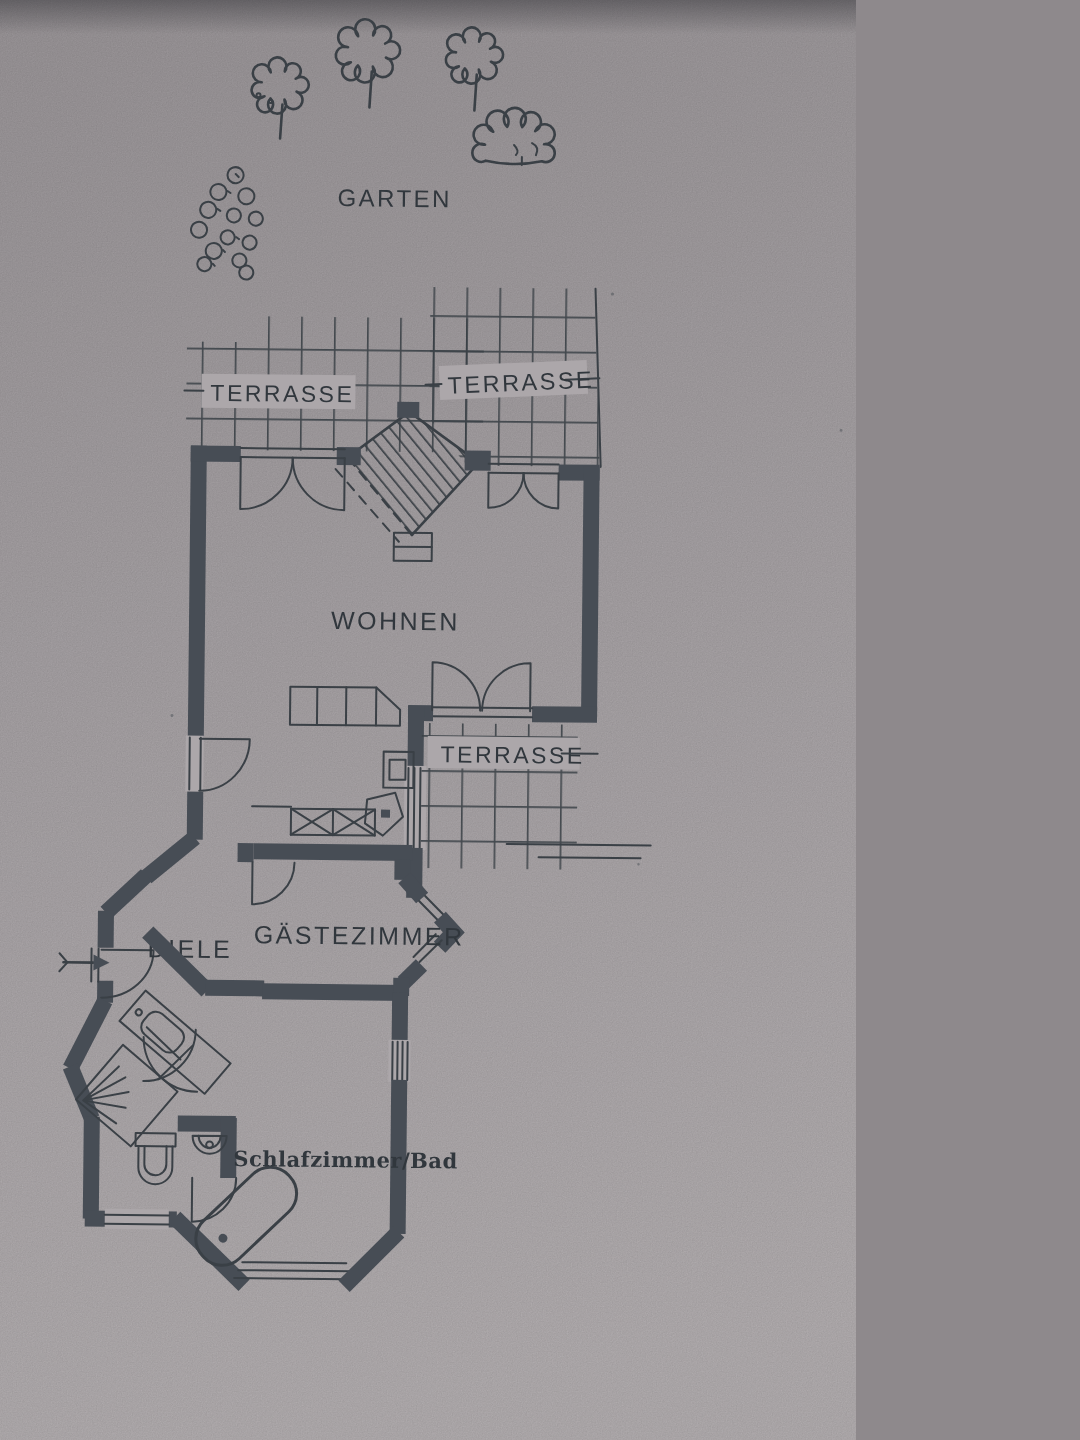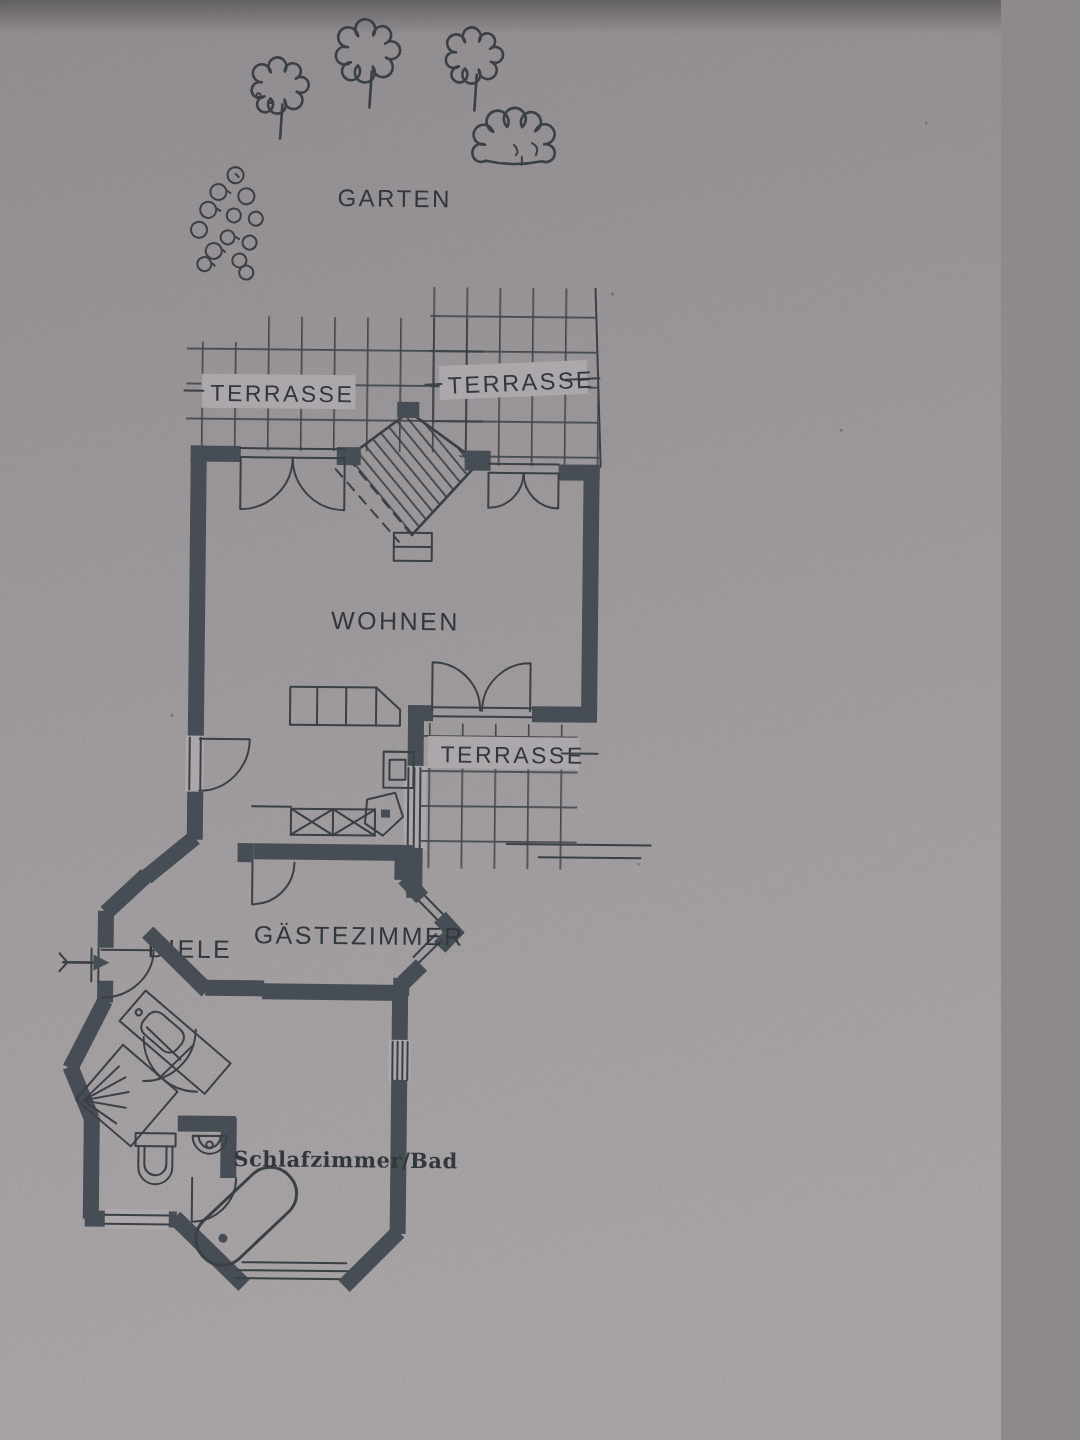--- a/index.html
+++ b/index.html
@@ -1,16 +1,16 @@
 <!DOCTYPE html>
 <html style="--paper: #aca7aa; --paper-light: #b9b4b6; --paper-dark: #9f9a9d; --ink: #3a4046; --wall: #474d55; --label: #31373d;"><head>
 <meta charset="utf-8">
 <style>
   html,body{margin:0;padding:0;background:#8e898c;}
-  .stage{width:1001px;height:1440px;position:relative;overflow:hidden;
+  .stage{width:856px;height:1440px;position:relative;overflow:hidden;
          font-family:"Liberation Sans",sans-serif;}
   svg{display:block;}
   .ink{stroke:var(--ink);fill:none;stroke-width:2.6;stroke-linecap:round;stroke-linejoin:round;}
   .thin{stroke-width:2;}
   .wall{stroke:var(--wall);fill:none;stroke-width:16;stroke-linecap:butt;stroke-linejoin:miter;}
   .wallfill{fill:var(--wall);stroke:none;}
   .paperband{fill:var(--paper);stroke:none;}
   .lbl{fill:var(--label);font-family:"Liberation Sans",sans-serif;letter-spacing:2.5px;}
   .lbl-serif{fill:var(--label);font-family:"DejaVu Serif",serif;font-weight:bold;letter-spacing:0.5px;}
   .dash{stroke-dasharray:10 8;}

